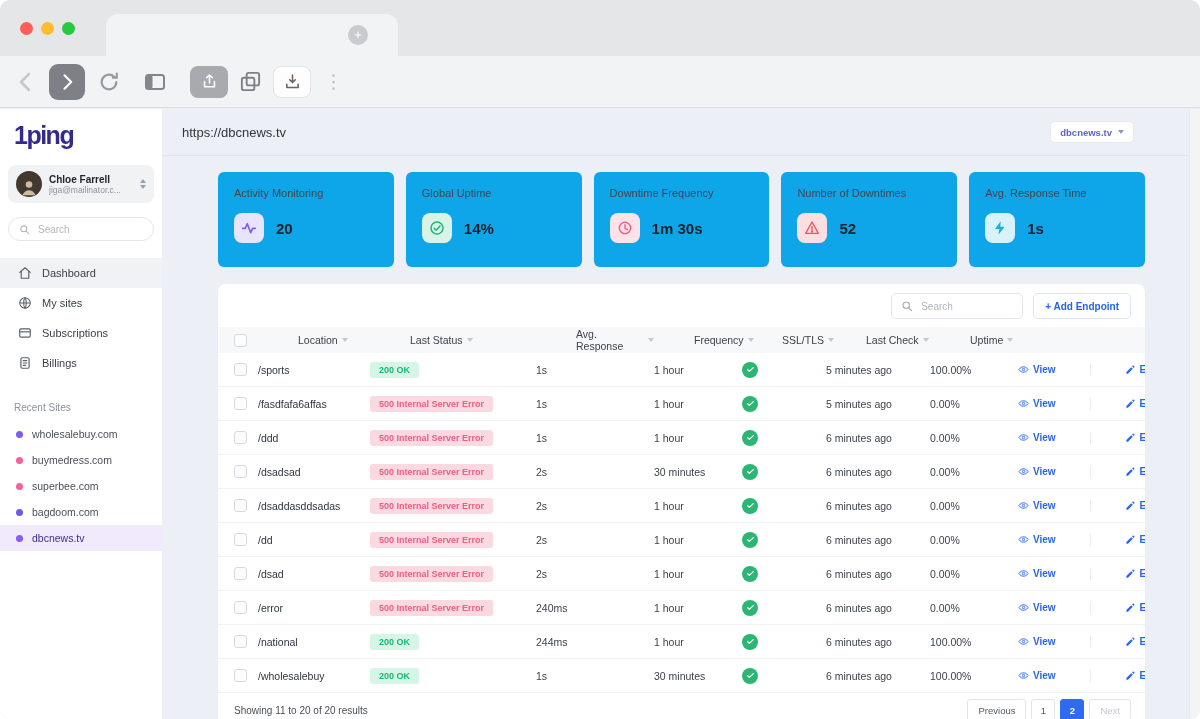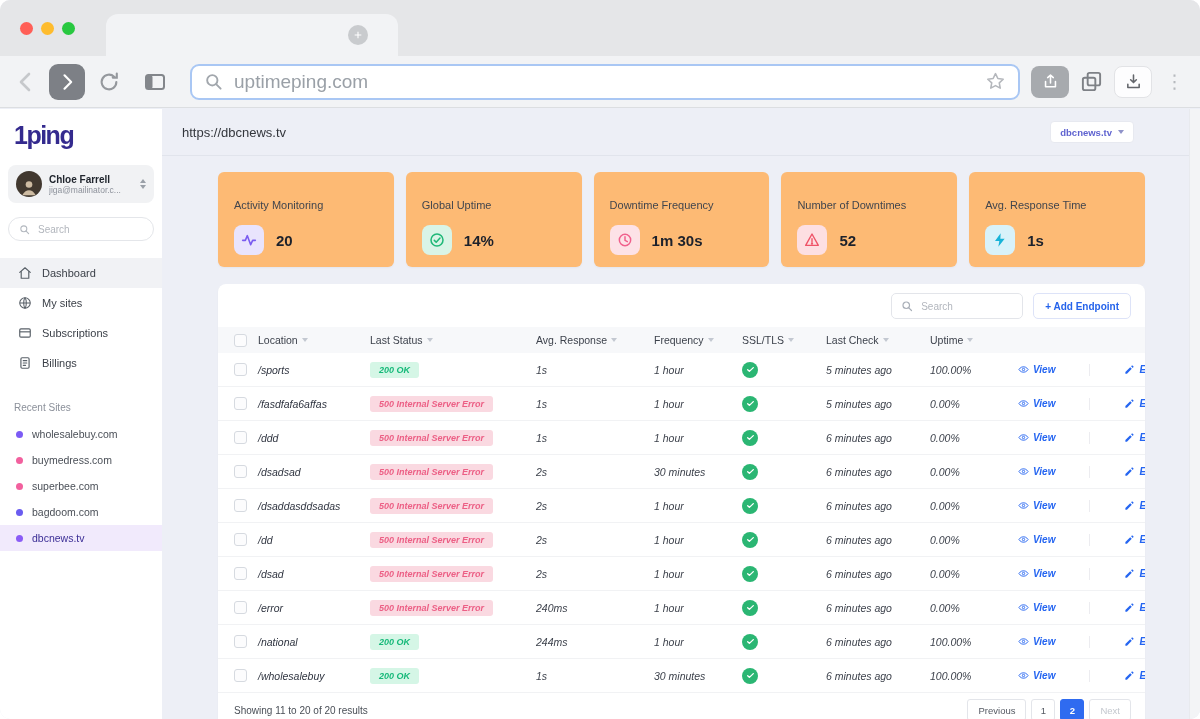--- a/index.html
+++ b/index.html
@@ -70,41 +70,41 @@
 
   
   .main-header{height:47px;flex-shrink:0;display:flex;align-items:center;padding:0 66px 0 20px;border-bottom:1px solid rgba(25,35,65,0.05);}
   .site-url{font-size:13px;color:#33363c;}
   .site-select{margin-left:auto;height:22px;background:#fff;border:1px solid #e7e9f0;border-radius:4px;display:flex;align-items:center;gap:6px;padding:0 9px;cursor:pointer;}
   .site-select span{font-size:9.5px;color:#5f63d0;font-weight:600;}
   .chev-dn{width:0;height:0;border-left:3.5px solid transparent;border-right:3.5px solid transparent;border-top:4px solid #8f93c9;}
 
   
   .stats{display:flex;gap:12px;padding:16px 55px 0 56px;flex-shrink:0;}
-  .stat-card{flex:1;height:95px;background:#fdba74;border-radius:6px;padding:27px 16px;box-shadow:0 1px 2px rgba(16,24,40,0.04);}
+  .stat-card{flex:1;height:95px;background:#0ea5e9;border-radius:6px;padding:15px 16px;box-shadow:0 1px 2px rgba(16,24,40,0.04);}
   .stat-label{font-size:11px;color:#41454d;}
   .stat-body{margin-top:14px;display:flex;align-items:center;gap:12px;}
   .stat-ic{width:30px;height:30px;border-radius:8px;background:var(--bg,#eee);color:var(--ic,#888);display:flex;align-items:center;justify-content:center;}
   .stat-ic svg{display:none;width:16px;height:16px;}
   .stat-ic.activity .i-activity,.stat-ic.uptime .i-uptime,.stat-ic.clock .i-clock,.stat-ic.alert .i-alert,.stat-ic.bolt .i-bolt{display:block;}
   .stat-value{font-size:15px;font-weight:700;color:#1c212b;}
 
   
   .table-card{flex:1;margin:17px 55px 0 56px;background:#fff;border-radius:8px 8px 0 0;box-shadow:0 1px 2px rgba(16,24,40,0.04);min-height:0;overflow:hidden;display:flex;flex-direction:column;}
   .card-toolbar{height:36px;flex-shrink:0;display:flex;align-items:center;justify-content:flex-end;gap:10px;padding:8px 14px 0;}
   .tbl-search{width:132px;height:26px;border:1px solid #e3e5ea;border-radius:5px;display:flex;align-items:center;gap:6px;padding:0 9px;background:#fff;}
   .tbl-search svg{width:12px;height:12px;color:#a9afb8;flex-shrink:0;}
   .tbl-search input{border:none;outline:none;width:100%;font-family:inherit;font-size:10px;color:#4a4f57;background:transparent;}
   .add-btn{height:26px;padding:0 11px;background:#fff;border:1px solid #dde3f8;border-radius:5px;font-family:inherit;font-size:10px;font-weight:700;color:#2563eb;cursor:pointer;}
 
   .trow{display:grid;grid-template-columns:40px 112px 166px 118px 88px 84px 104px 88px 1fr;align-items:center;}
   .thead{background:#f7f8fa;height:26px;margin-top:7px;flex-shrink:0;}
-  .th{font-size:9.5px;color:#8b919b;display:flex;align-items:center;gap:4px;cursor:pointer;}
+  .th{font-size:9.5px;color:#8b919b;display:flex;align-items:center;gap:4px;cursor:pointer;margin-left:40px;}
   .sort{width:0;height:0;border-left:3px solid transparent;border-right:3px solid transparent;border-top:4px solid #c3c8d1;}
-  .tbody{flex-shrink:0;font-style:italic;}
+  .tbody{flex-shrink:0;}
   .tbody .trow{height:34px;border-bottom:1px solid #f1f2f4;}
   .cell{font-size:10.5px;color:#3d424c;}
   .c-check{padding-left:16px;display:flex;}
   .checkbox{width:13px;height:13px;border:1px solid #d6dae0;border-radius:3px;background:#fcfcfd;display:inline-block;cursor:pointer;}
   .c-loc{color:#2f3440;font-weight:400;}
   .badge{display:inline-block;padding:3px 9px;border-radius:3px;font-size:9px;font-weight:700;}
   .badge.ok{background:#d5f6e6;color:#16b979;}
   .badge.error{background:#fad9e1;color:#ec5f85;}
   .sslok{width:16px;height:16px;border-radius:50%;background:#2bb673;display:flex;align-items:center;justify-content:center;}
   .sslok svg{width:9px;height:9px;}
@@ -162,30 +162,20 @@
           <path d="M20 12a8 8 0 1 1-2.4-5.7"></path>
           <path d="M20.5 2.8v4.4h-4.4"></path>
         </svg>
     </button>
     <button class="tbtn">
       <svg class="panel-ic" viewBox="0 0 24 24" fill="none" stroke="currentColor" stroke-width="2">
           <rect x="3" y="5" width="18" height="14" rx="2.5"></rect>
           <rect x="3" y="5" width="6.5" height="14" rx="2.5" fill="currentColor" stroke="none"></rect>
         </svg>
     </button>
-    <div class="addressbar">
-      <svg class="mag" viewBox="0 0 24 24" fill="none" stroke="currentColor" stroke-width="2.4" stroke-linecap="round">
-          <circle cx="10.5" cy="10.5" r="6.5"></circle>
-          <line x1="15.6" y1="15.6" x2="21" y2="21"></line>
-        </svg>
-      <input class="address-input" value="uptimeping.com" style="">
-      <svg class="star-ic" viewBox="0 0 24 24" fill="none" stroke="currentColor" stroke-width="1.8" stroke-linejoin="round">
-          <path d="M12 3l2.7 5.6 6.1.8-4.5 4.2 1.1 6-5.4-2.9-5.4 2.9 1.1-6L3.2 9.4l6.1-.8L12 3z"></path>
-        </svg>
-    </div>
     <button class="tbtn share-btn">
       <svg viewBox="0 0 24 24" fill="none" stroke="currentColor" stroke-width="2.2" stroke-linecap="round" stroke-linejoin="round">
           <path d="M12 3v11M8 6.5L12 3l4 3.5"></path>
           <path d="M5 12v7.5h14V12"></path>
         </svg>
     </button>
     <button class="tbtn">
       <svg class="copy-ic" viewBox="0 0 24 24" fill="none" stroke="currentColor" stroke-width="2">
           <rect x="8" y="3" width="13" height="13" rx="2"></rect>
           <rect x="3" y="8" width="13" height="13" rx="2"></rect>

